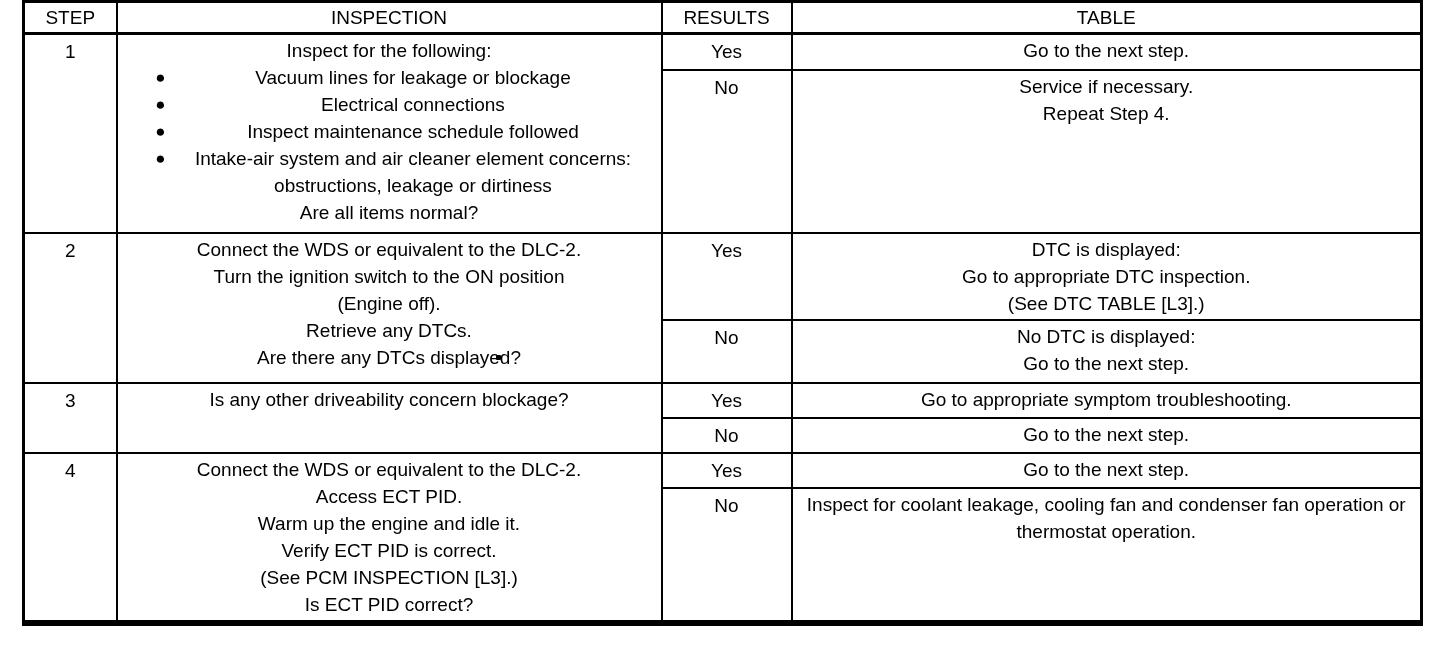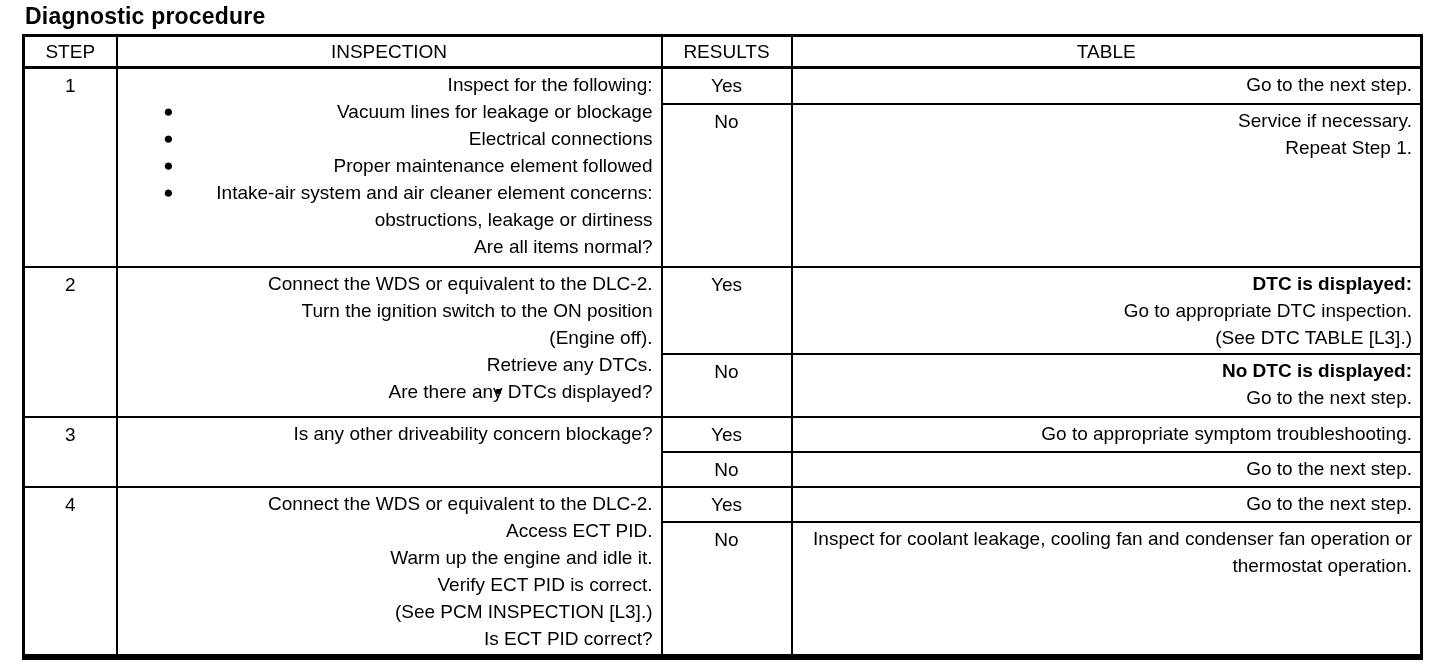--- a/index.html
+++ b/index.html
@@ -58,25 +58,25 @@
   tr.h-r4b  { height: 132px; }
   td.step {
     text-align: center;
     padding: 3px 2px;
   }
   td.result {
     text-align: center;
     padding: 3px 20px;
   }
   td.inspection, td.action {
-    text-align: right;
+    text-align: center;
     position: relative;
   }
   .preline { white-space: pre-line; }
-  .bold { font-weight: 700; }
+  .bold { font-weight: 400; }
   .bullet-row {
     display: flex;
     margin-left: 22px;
   }
   .bullet-marker {
     width: 26px;
     flex: 0 0 26px;
     font-size: 17px;
   }
   .bullet-text { flex: 1 1 auto; }
@@ -88,21 +88,20 @@
     height: 5px;
     background: #000;
     border-radius: 1px;
   }
 </style>
 </head>
 <body>
 
 <div class="page">
 
-  <div class="title">Diagnostic procedure</div>
 
   <table class="diag">
     <colgroup>
       <col style="width:93px">
       <col style="width:545px">
       <col style="width:130px">
       <col style="width:630px">
     </colgroup>
     <thead>
       <tr class="h-hdr">
@@ -121,35 +120,35 @@
           <div class="bullet-row">
             <span class="bullet-marker">●</span>
             <span class="bullet-text">Vacuum lines for leakage or blockage</span>
           </div>
           <div class="bullet-row">
             <span class="bullet-marker">●</span>
             <span class="bullet-text">Electrical connections</span>
           </div>
           <div class="bullet-row">
             <span class="bullet-marker">●</span>
-            <span class="bullet-text">Proper maintenance element followed</span>
+            <span class="bullet-text">Inspect maintenance schedule followed</span>
           </div>
           <div class="bullet-row">
             <span class="bullet-marker">●</span>
             <span class="bullet-text">Intake-air system and air cleaner element concerns: obstructions, leakage or dirtiness</span>
           </div>
           <div>Are all items normal?</div>
         </td>
         <td class="result">Yes</td>
         <td class="action preline">Go to the next step.</td>
       </tr>
       <tr class="h-r1b">
         <td class="result">No</td>
         <td class="action preline">Service if necessary.
-Repeat Step 1.</td>
+Repeat Step 4.</td>
       </tr>
 
       <tr class="h-r2a">
         <td class="step" rowspan="2">2</td>
         <td class="inspection" rowspan="2">
           <div class="preline">Connect the WDS or equivalent to the DLC-2.
 Turn the ignition switch to the ON position
 (Engine off).
 Retrieve any DTCs.
 Are there any DTCs displayed?</div>

